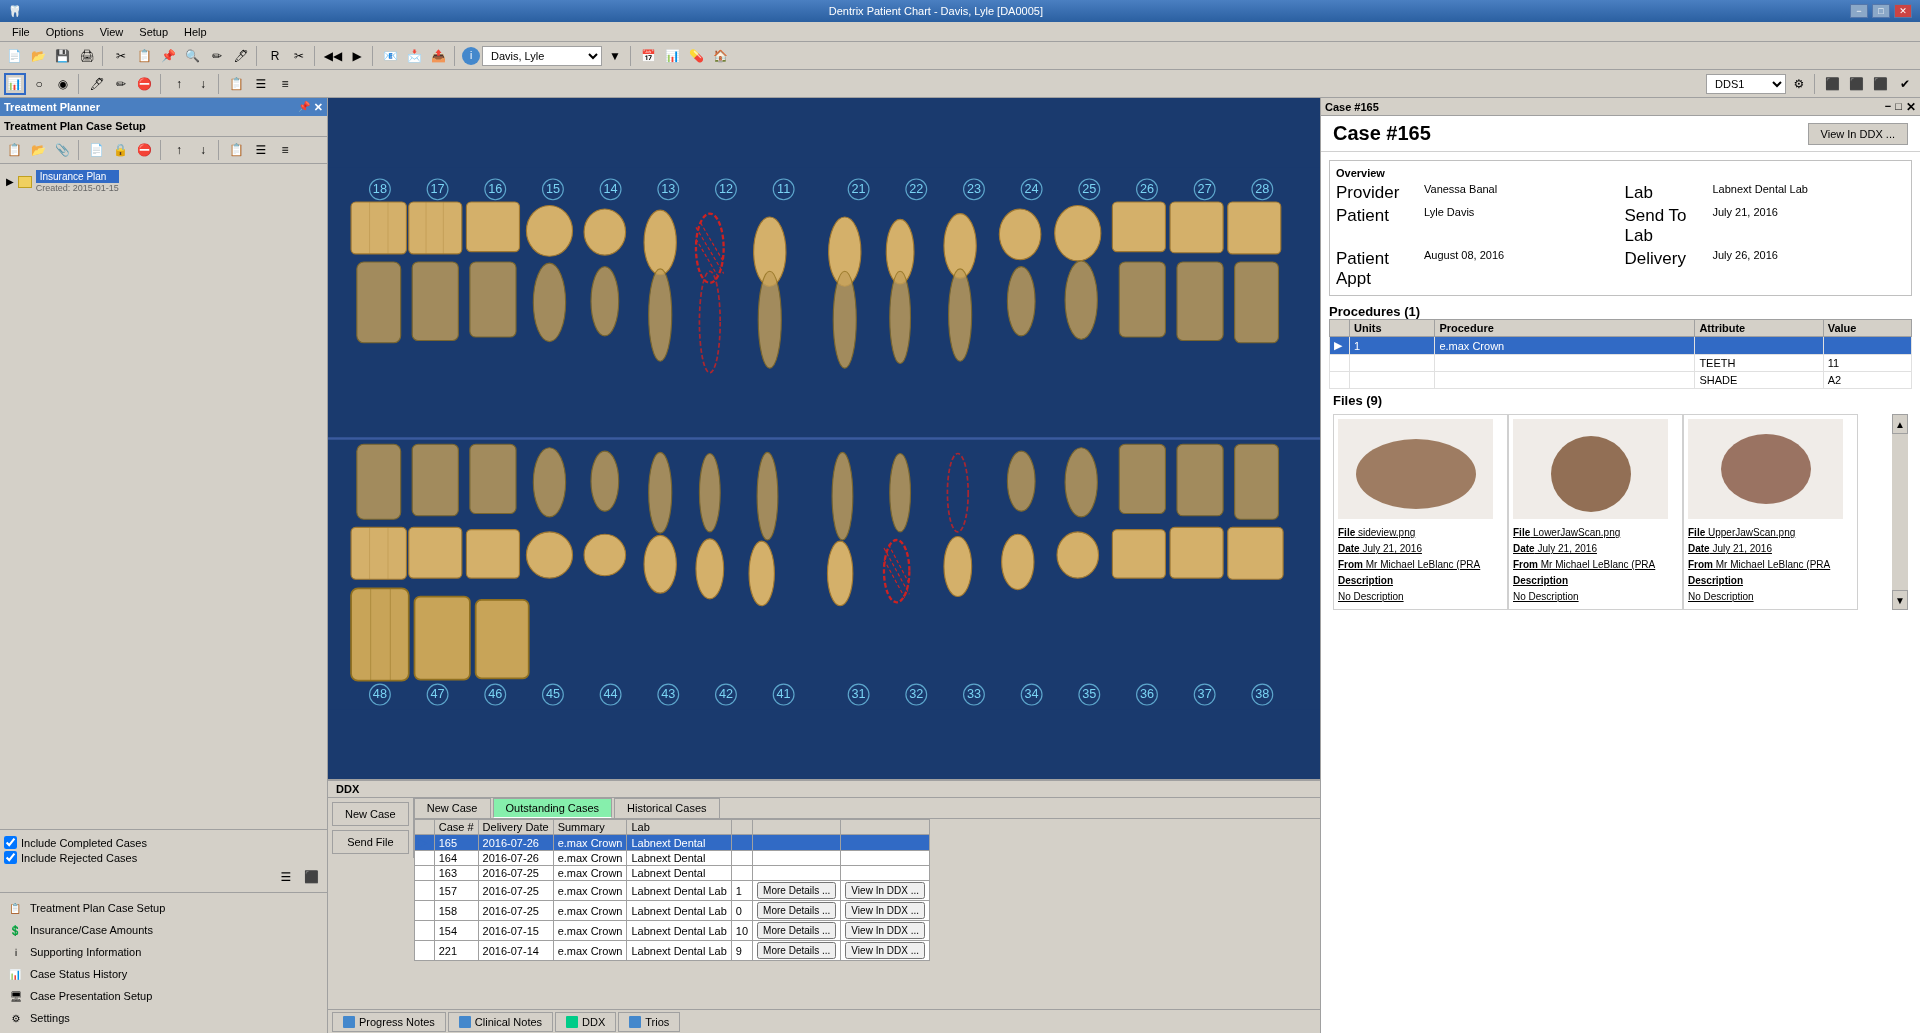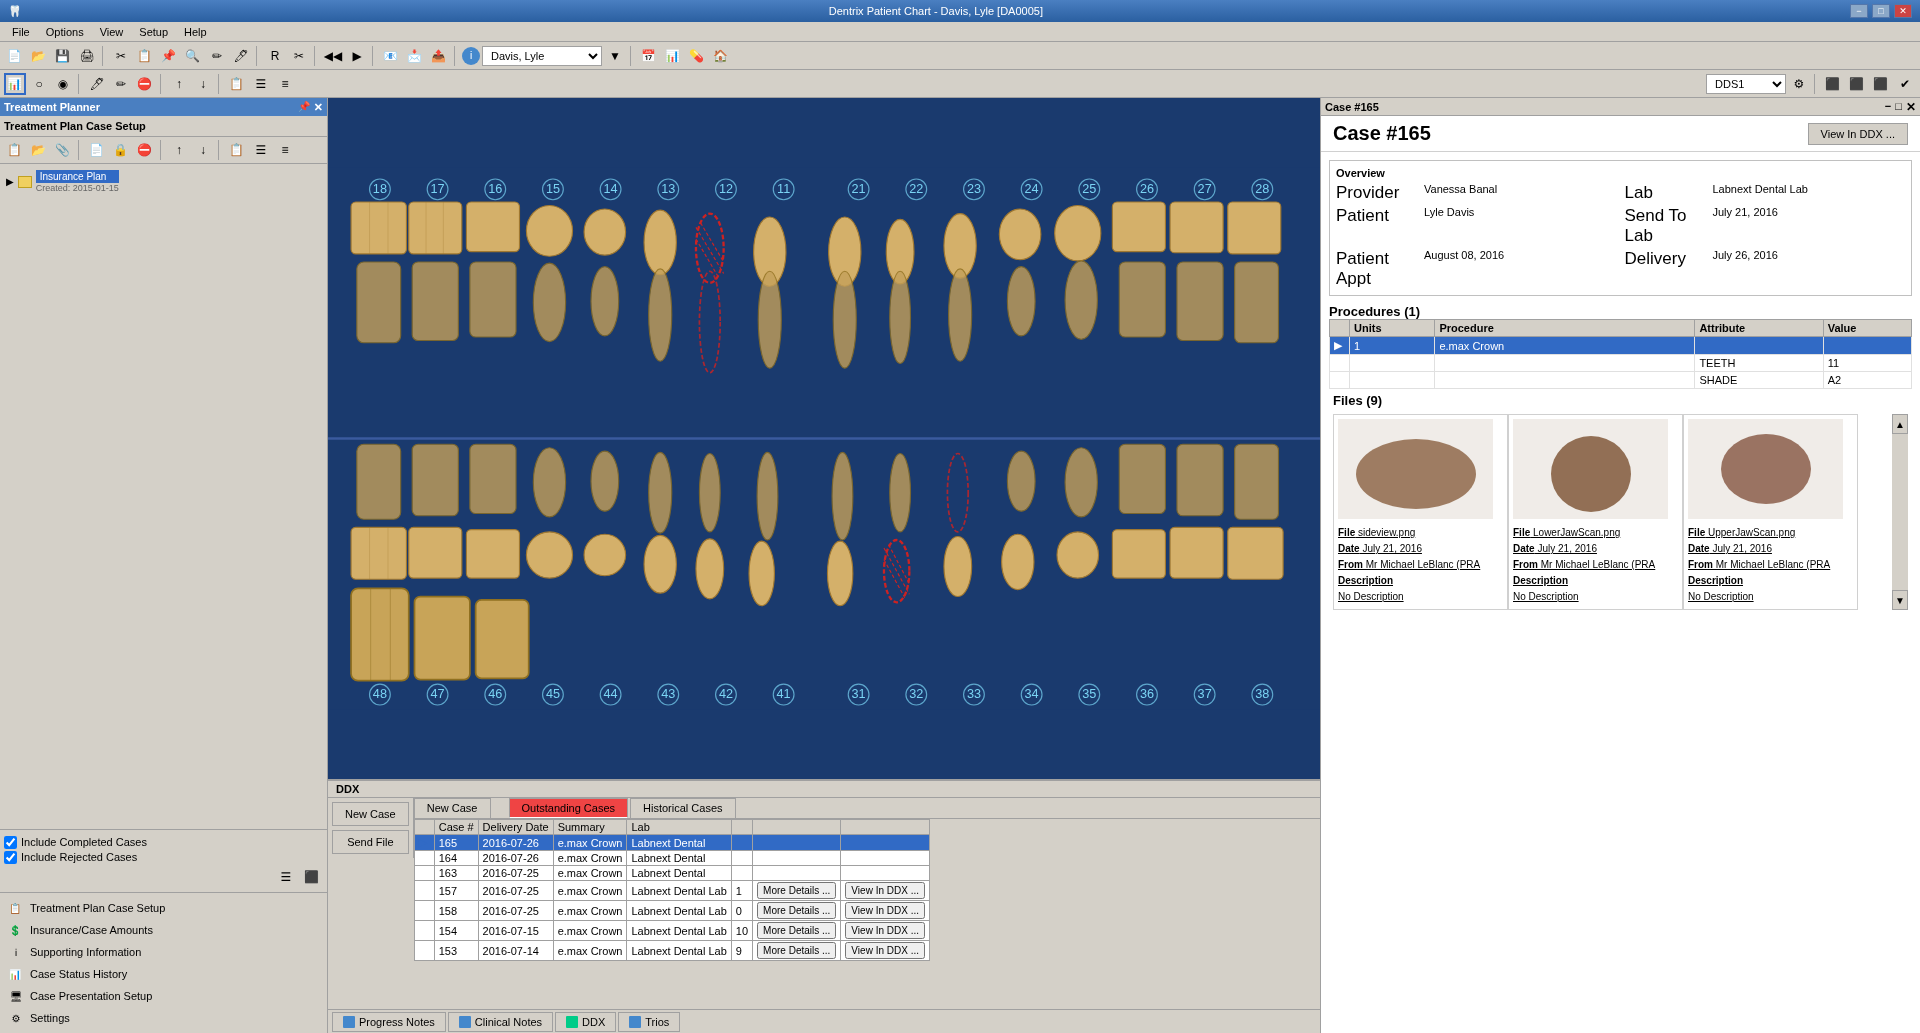--- a/index.html
+++ b/index.html
@@ -29,35 +29,35 @@
     #left-panel { width: 328px; background: #d4d0c8; border-right: 1px solid #a0a0a0; display: flex; flex-direction: column; }
     #treatment-planner-header { background: #4a7fc1; color: white; height: 18px; display: flex; align-items: center; justify-content: space-between; padding: 0 4px; font-size: 11px; font-weight: bold; }
     #treatment-plan-title { background: #d4d0c8; padding: 4px; font-weight: bold; font-size: 11px; border-bottom: 1px solid #a0a0a0; }
     #tp-toolbar { display: flex; align-items: center; padding: 2px 4px; gap: 2px; border-bottom: 1px solid #a0a0a0; }
     #tp-tree { flex: 1; padding: 4px; overflow: hidden; }
     .tree-item { display: flex; align-items: center; gap: 4px; padding: 2px 4px; cursor: pointer; }
     .tree-folder { width: 14px; height: 12px; background: #f0d060; border: 1px solid #c0a020; display: inline-block; }
     .tree-label { font-size: 10px; background: #316ac5; color: white; padding: 1px 4px; }
 
     #checkboxes { padding: 4px; border-top: 1px solid #a0a0a0; border-bottom: 1px solid #a0a0a0; }
-    .checkbox-row { display: flex; gap: 4px; margin: 2px 0; font-size: 11px; }
+    .checkbox-row { display: flex; align-items: center; gap: 4px; margin: 2px 0; font-size: 11px; }
 
     #left-nav { padding: 4px 0; }
     .nav-item { display: flex; align-items: center; gap: 6px; padding: 3px 8px; cursor: pointer; font-size: 11px; }
     .nav-icon { width: 16px; height: 16px; display: flex; align-items: center; justify-content: center; font-size: 10px; }
 
     
     #center-panel { flex: 1; display: flex; flex-direction: column; background: #1a3a6e; }
     #chart-area { flex: 1; background: #1a3a6e; position: relative; overflow: hidden; }
 
     #ddx-panel { background: #d4d0c8; border-top: 2px solid #a0a0a0; }
     #ddx-header { background: #d4d0c8; padding: 2px 8px; font-weight: bold; font-size: 11px; border-bottom: 1px solid #a0a0a0; }
     #ddx-tabs { display: flex; border-bottom: 1px solid #a0a0a0; }
     .ddx-tab { padding: 3px 12px; cursor: pointer; font-size: 11px; border: 1px solid #a0a0a0; border-bottom: none; background: #d4d0c8; margin-right: 2px; }
-    .ddx-tab.active { background: #ef4444; border-bottom: 1px solid white; margin-left: 16px; }
+    .ddx-tab.active { background: #86efac; border-bottom: 1px solid white; }
     .ddx-action-btn { padding: 4px 12px; border: 1px solid #a0a0a0; background: #d4d0c8; cursor: pointer; font-size: 11px; height: 24px; }
 
     #ddx-table { flex: 1; font-size: 11px; border-collapse: collapse; }
     #ddx-table th { background: #d4d0c8; border: 1px solid #a0a0a0; padding: 1px 4px; text-align: left; font-weight: normal; }
     #ddx-table td { border: 1px solid #a0a0a0; padding: 1px 4px; background: white; }
     #ddx-table tr.selected td { background: #316ac5; color: white; }
 
     
     #bottom-tabs { display: flex; align-items: center; background: #d4d0c8; border-top: 1px solid #a0a0a0; height: 24px; padding: 0 4px; gap: 2px; }
     .bottom-tab { display: flex; align-items: center; gap: 4px; padding: 2px 10px; border: 1px solid #a0a0a0; background: #d4d0c8; cursor: pointer; font-size: 11px; height: 20px; }
@@ -673,21 +673,21 @@
                     <td>154</td>
                     <td>2016-07-15</td>
                     <td>e.max Crown</td>
                     <td>Labnext Dental Lab</td>
                     <td>10</td>
                     <td><button style="font-size:10px;padding:1px 4px;cursor:pointer;">More Details ...</button></td>
                     <td><button style="font-size:10px;padding:1px 4px;cursor:pointer;">View In DDX ...</button></td>
                   </tr>
                   <tr>
                     <td></td>
-                    <td>153</td>
+                    <td>221</td>
                     <td>2016-07-14</td>
                     <td>e.max Crown</td>
                     <td>Labnext Dental Lab</td>
                     <td>9</td>
                     <td><button style="font-size:10px;padding:1px 4px;cursor:pointer;">More Details ...</button></td>
                     <td><button style="font-size:10px;padding:1px 4px;cursor:pointer;">View In DDX ...</button></td>
                   </tr>
                 </tbody>
             </table>
           </div>

